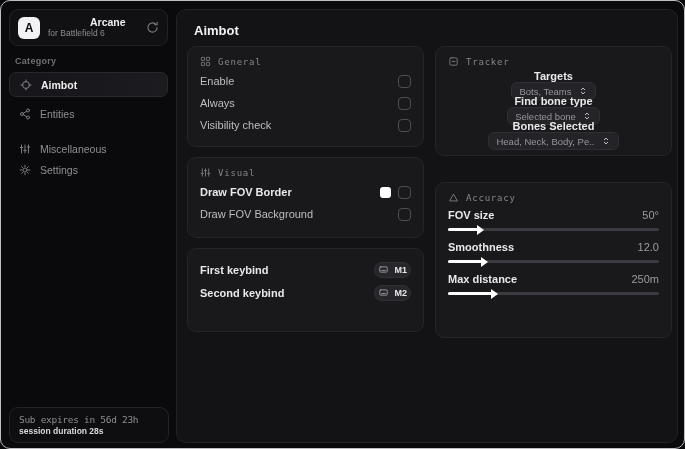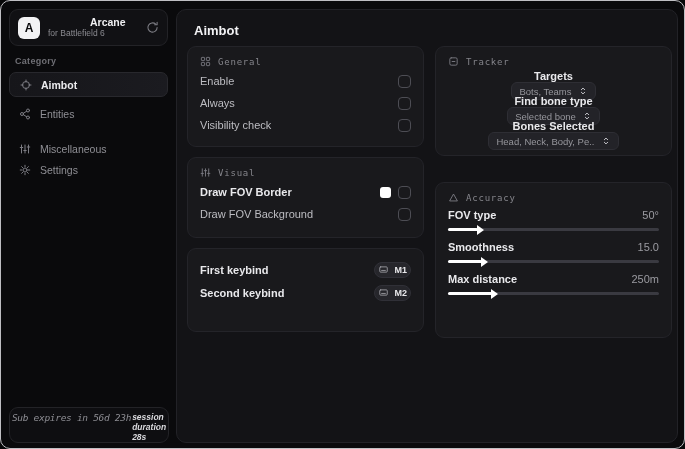--- a/index.html
+++ b/index.html
@@ -43,21 +43,21 @@
   }
   .nav-item.selected {
     height:25px;
     background:linear-gradient(90deg,#16161a,#1b1b20);
     border:1px solid #28282d;
     color:#ececef; font-weight:600;
   }
   .sub-card {
     position:absolute; left:8px; top:406px; width:160px; height:36px;
     border:1px solid #232327; border-radius:9px; background:#0e0e11;
-    padding:4px 9px; display:flex; justify-content:center; gap:1px;font-style:italic;
+    padding:4px 9px; display:flex; flex-direction:column; justify-content:center; gap:1px;
   }
   .sub-expires {
     color:#8d8d93; font-size:9.5px;
     font-family:"DejaVu Sans Mono", monospace; letter-spacing:-0.3px; white-space:nowrap;
   }
   .sub-session { color:#dadade; font-size:8.5px; font-weight:bold; }
   
   .main-panel {
     position:absolute; left:175px; top:8px; width:502px; height:434px;
     background:#131316; border:1px solid #222227; border-radius:10px;
@@ -342,32 +342,32 @@
         <span class="icon">
           <svg width="11" height="11" viewBox="0 0 24 24" fill="none" stroke="currentColor" stroke-width="2" stroke-linejoin="round">
               <path d="M12 4.5 L20.5 19.5 H3.5 Z"></path>
             </svg>
         </span>
         <span>Accuracy</span>
       </div>
 
       <div class="slider-group">
         <div class="slider-head">
-          <span class="row-label bright">FOV type</span>
+          <span class="row-label bright">FOV size</span>
           <span class="slider-value">50°</span>
         </div>
         <div class="slider-track">
           <div class="slider-fill" style="width: 14%;"></div>
         </div>
       </div>
 
       <div class="slider-group">
         <div class="slider-head">
           <span class="row-label bright">Smoothness</span>
-          <span class="slider-value">15.0</span>
+          <span class="slider-value">12.0</span>
         </div>
         <div class="slider-track">
           <div class="slider-fill" style="width: 16%;"></div>
         </div>
       </div>
 
       <div class="slider-group">
         <div class="slider-head">
           <span class="row-label bright">Max distance</span>
           <span class="slider-value">250m</span>

